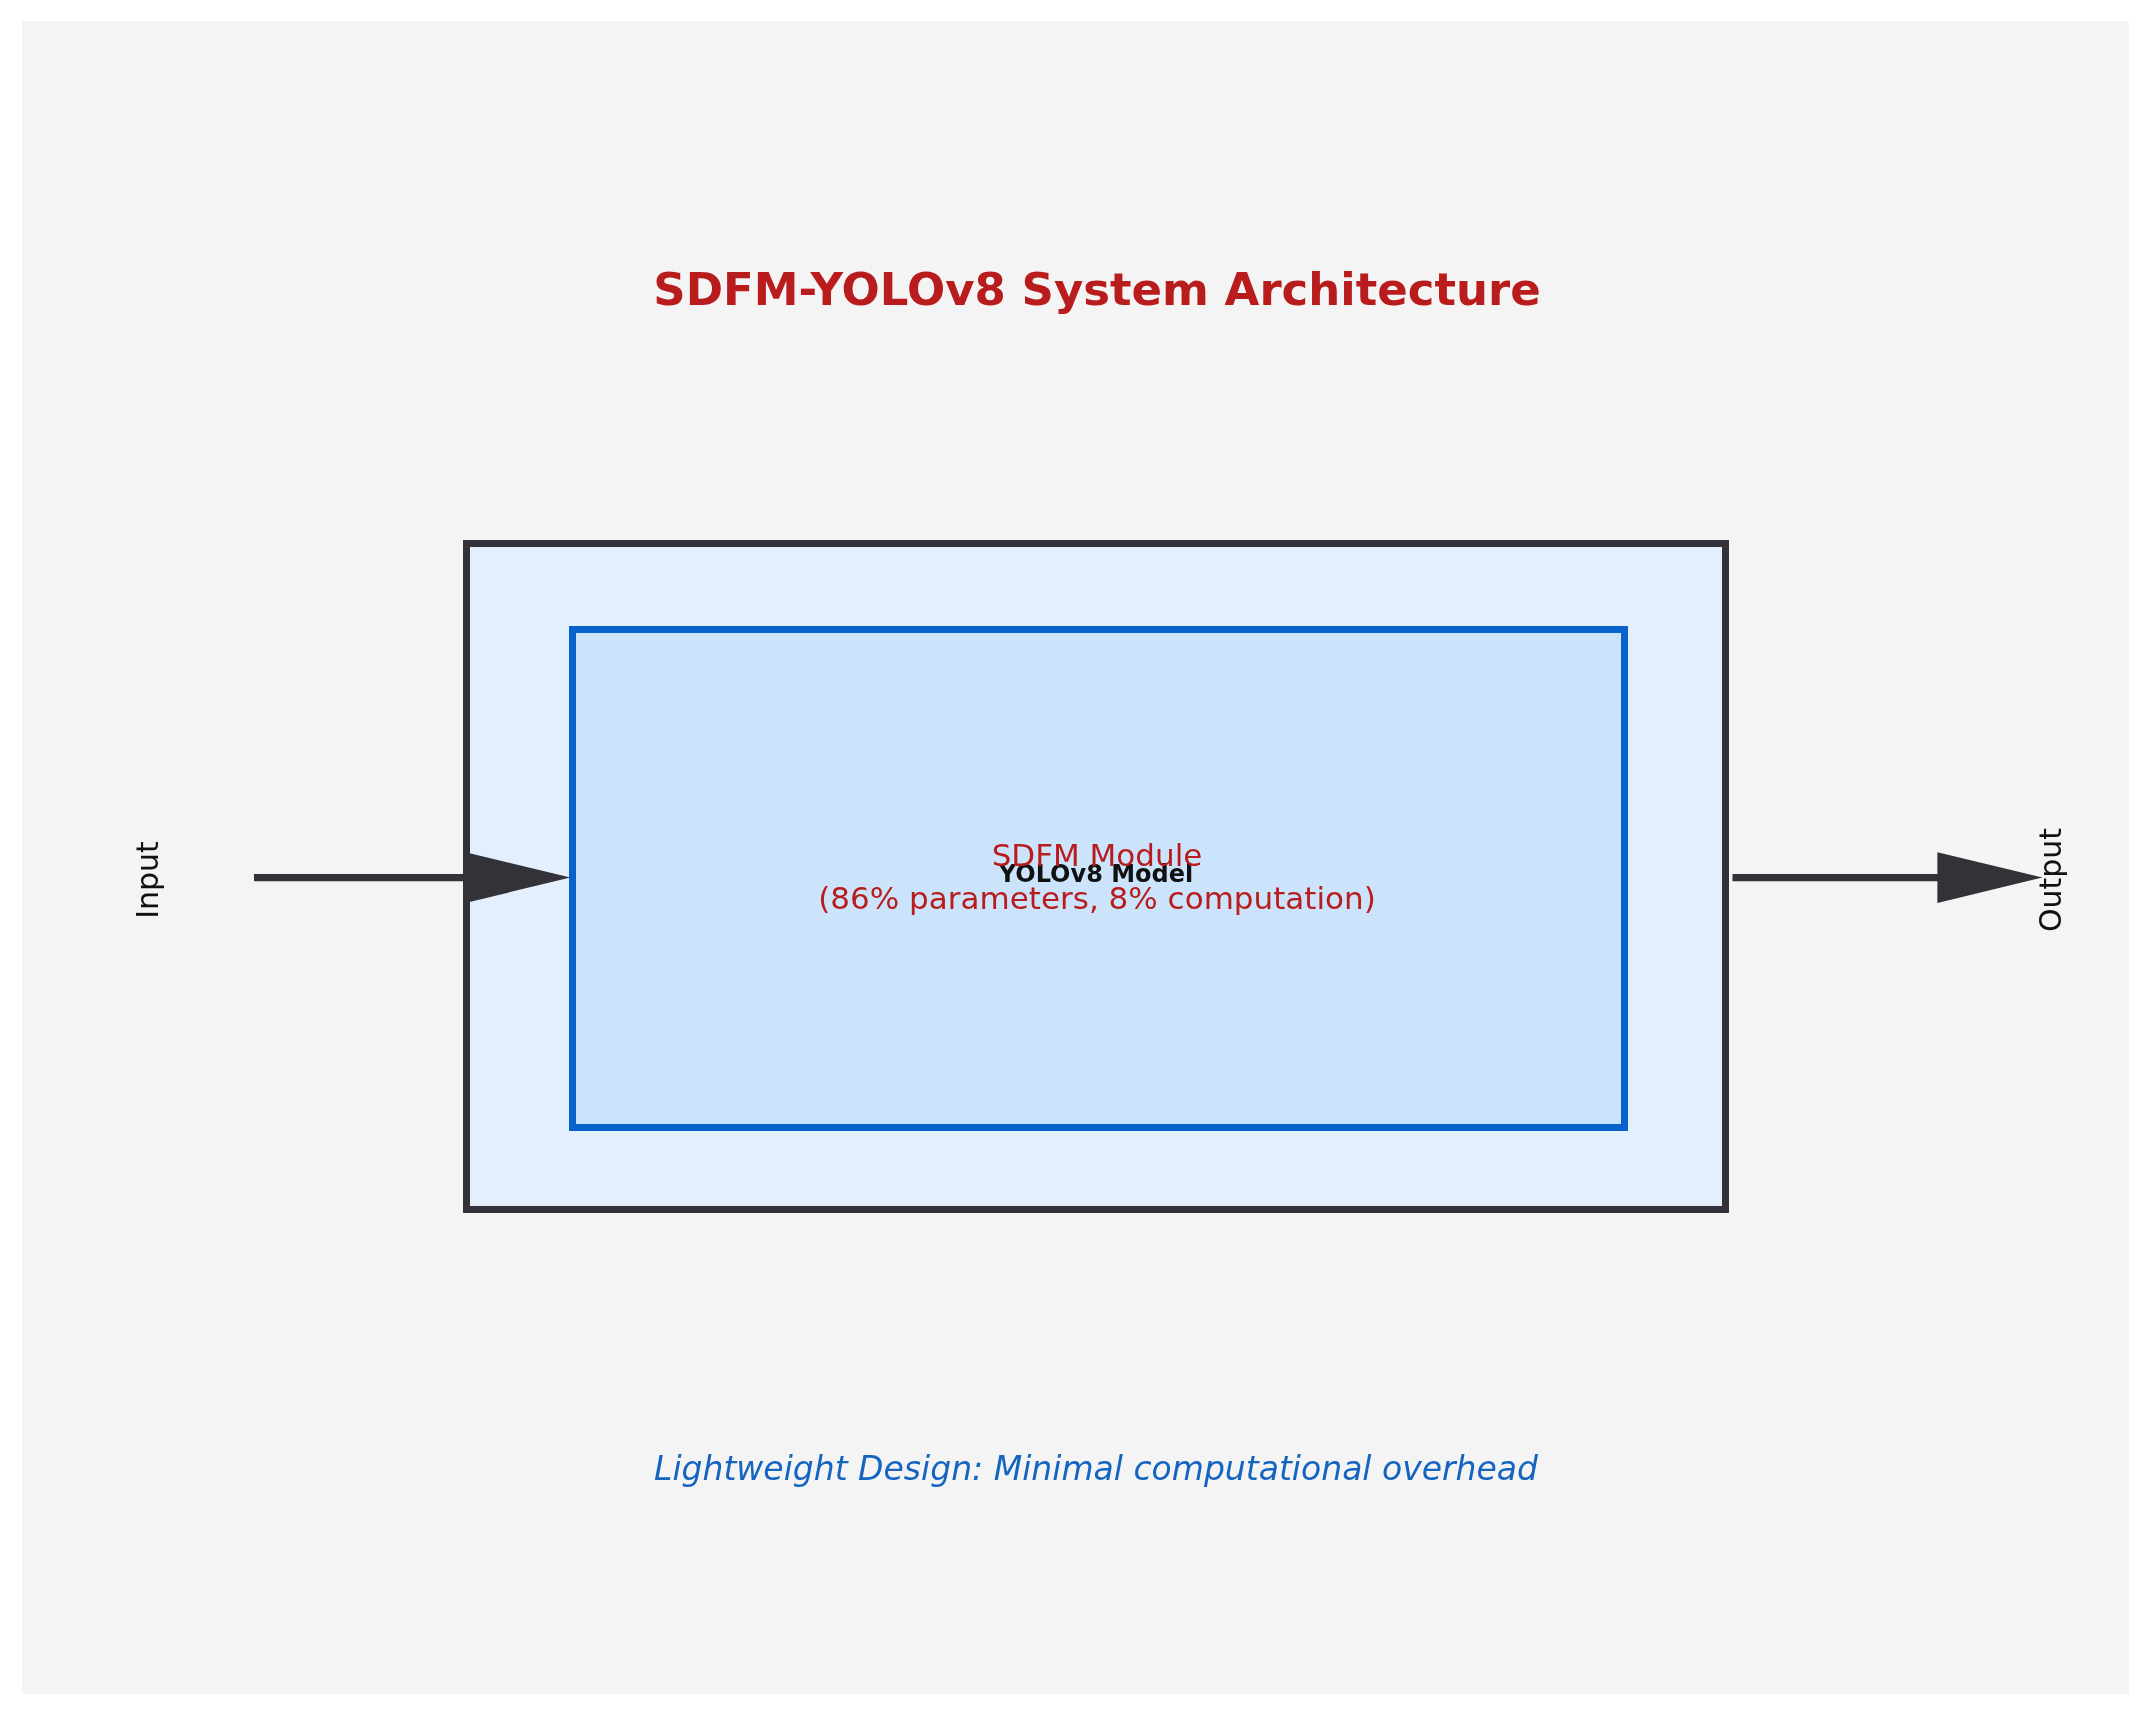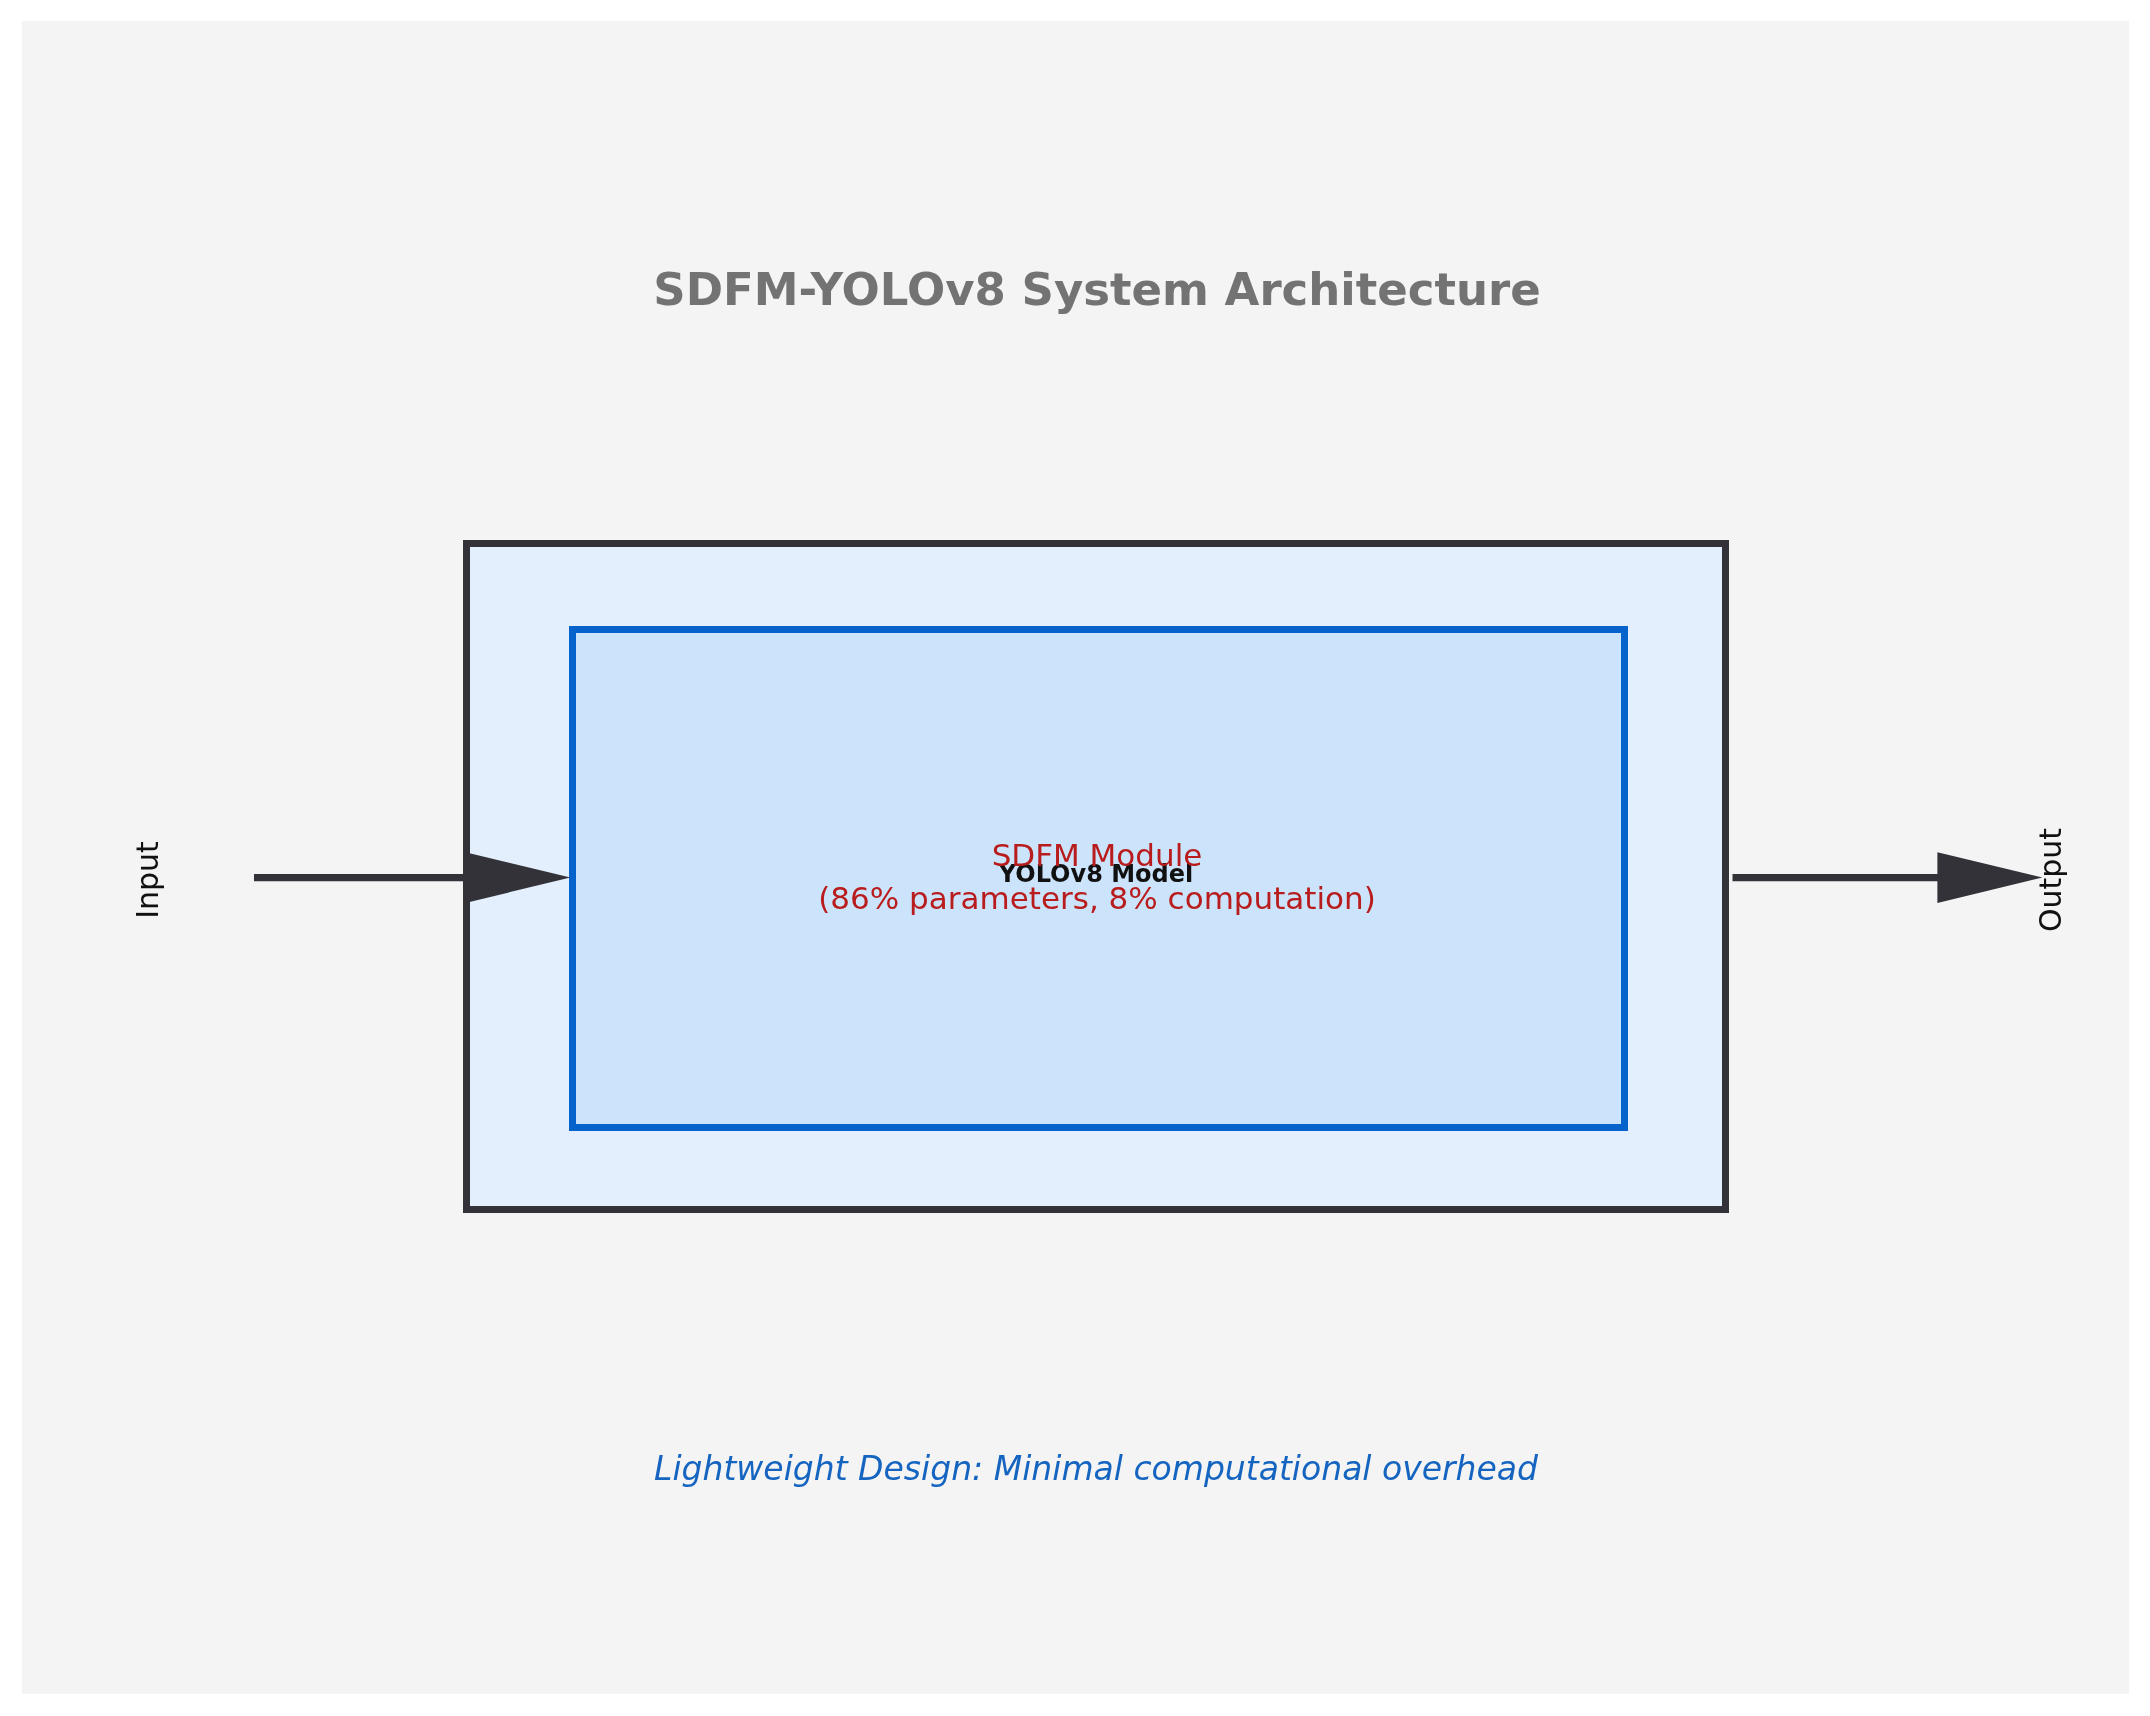--- a/index.html
+++ b/index.html
@@ -23,21 +23,21 @@
     height: 1673px;
     background: #f4f4f5;
   }
   .diagram-title {
     position: absolute;
     left: 1075px;
     top: 268px;
     transform: translate(-50%, -50%);
     font-size: 45px;
     font-weight: bold;
-    color: #737373;
+    color: #b91c1c;
     white-space: nowrap;
   }
   .outer-box {
     position: absolute;
     left: 441px;
     top: 519px;
     width: 1266px;
     height: 673px;
     box-sizing: border-box;
     background: #e4effe;

